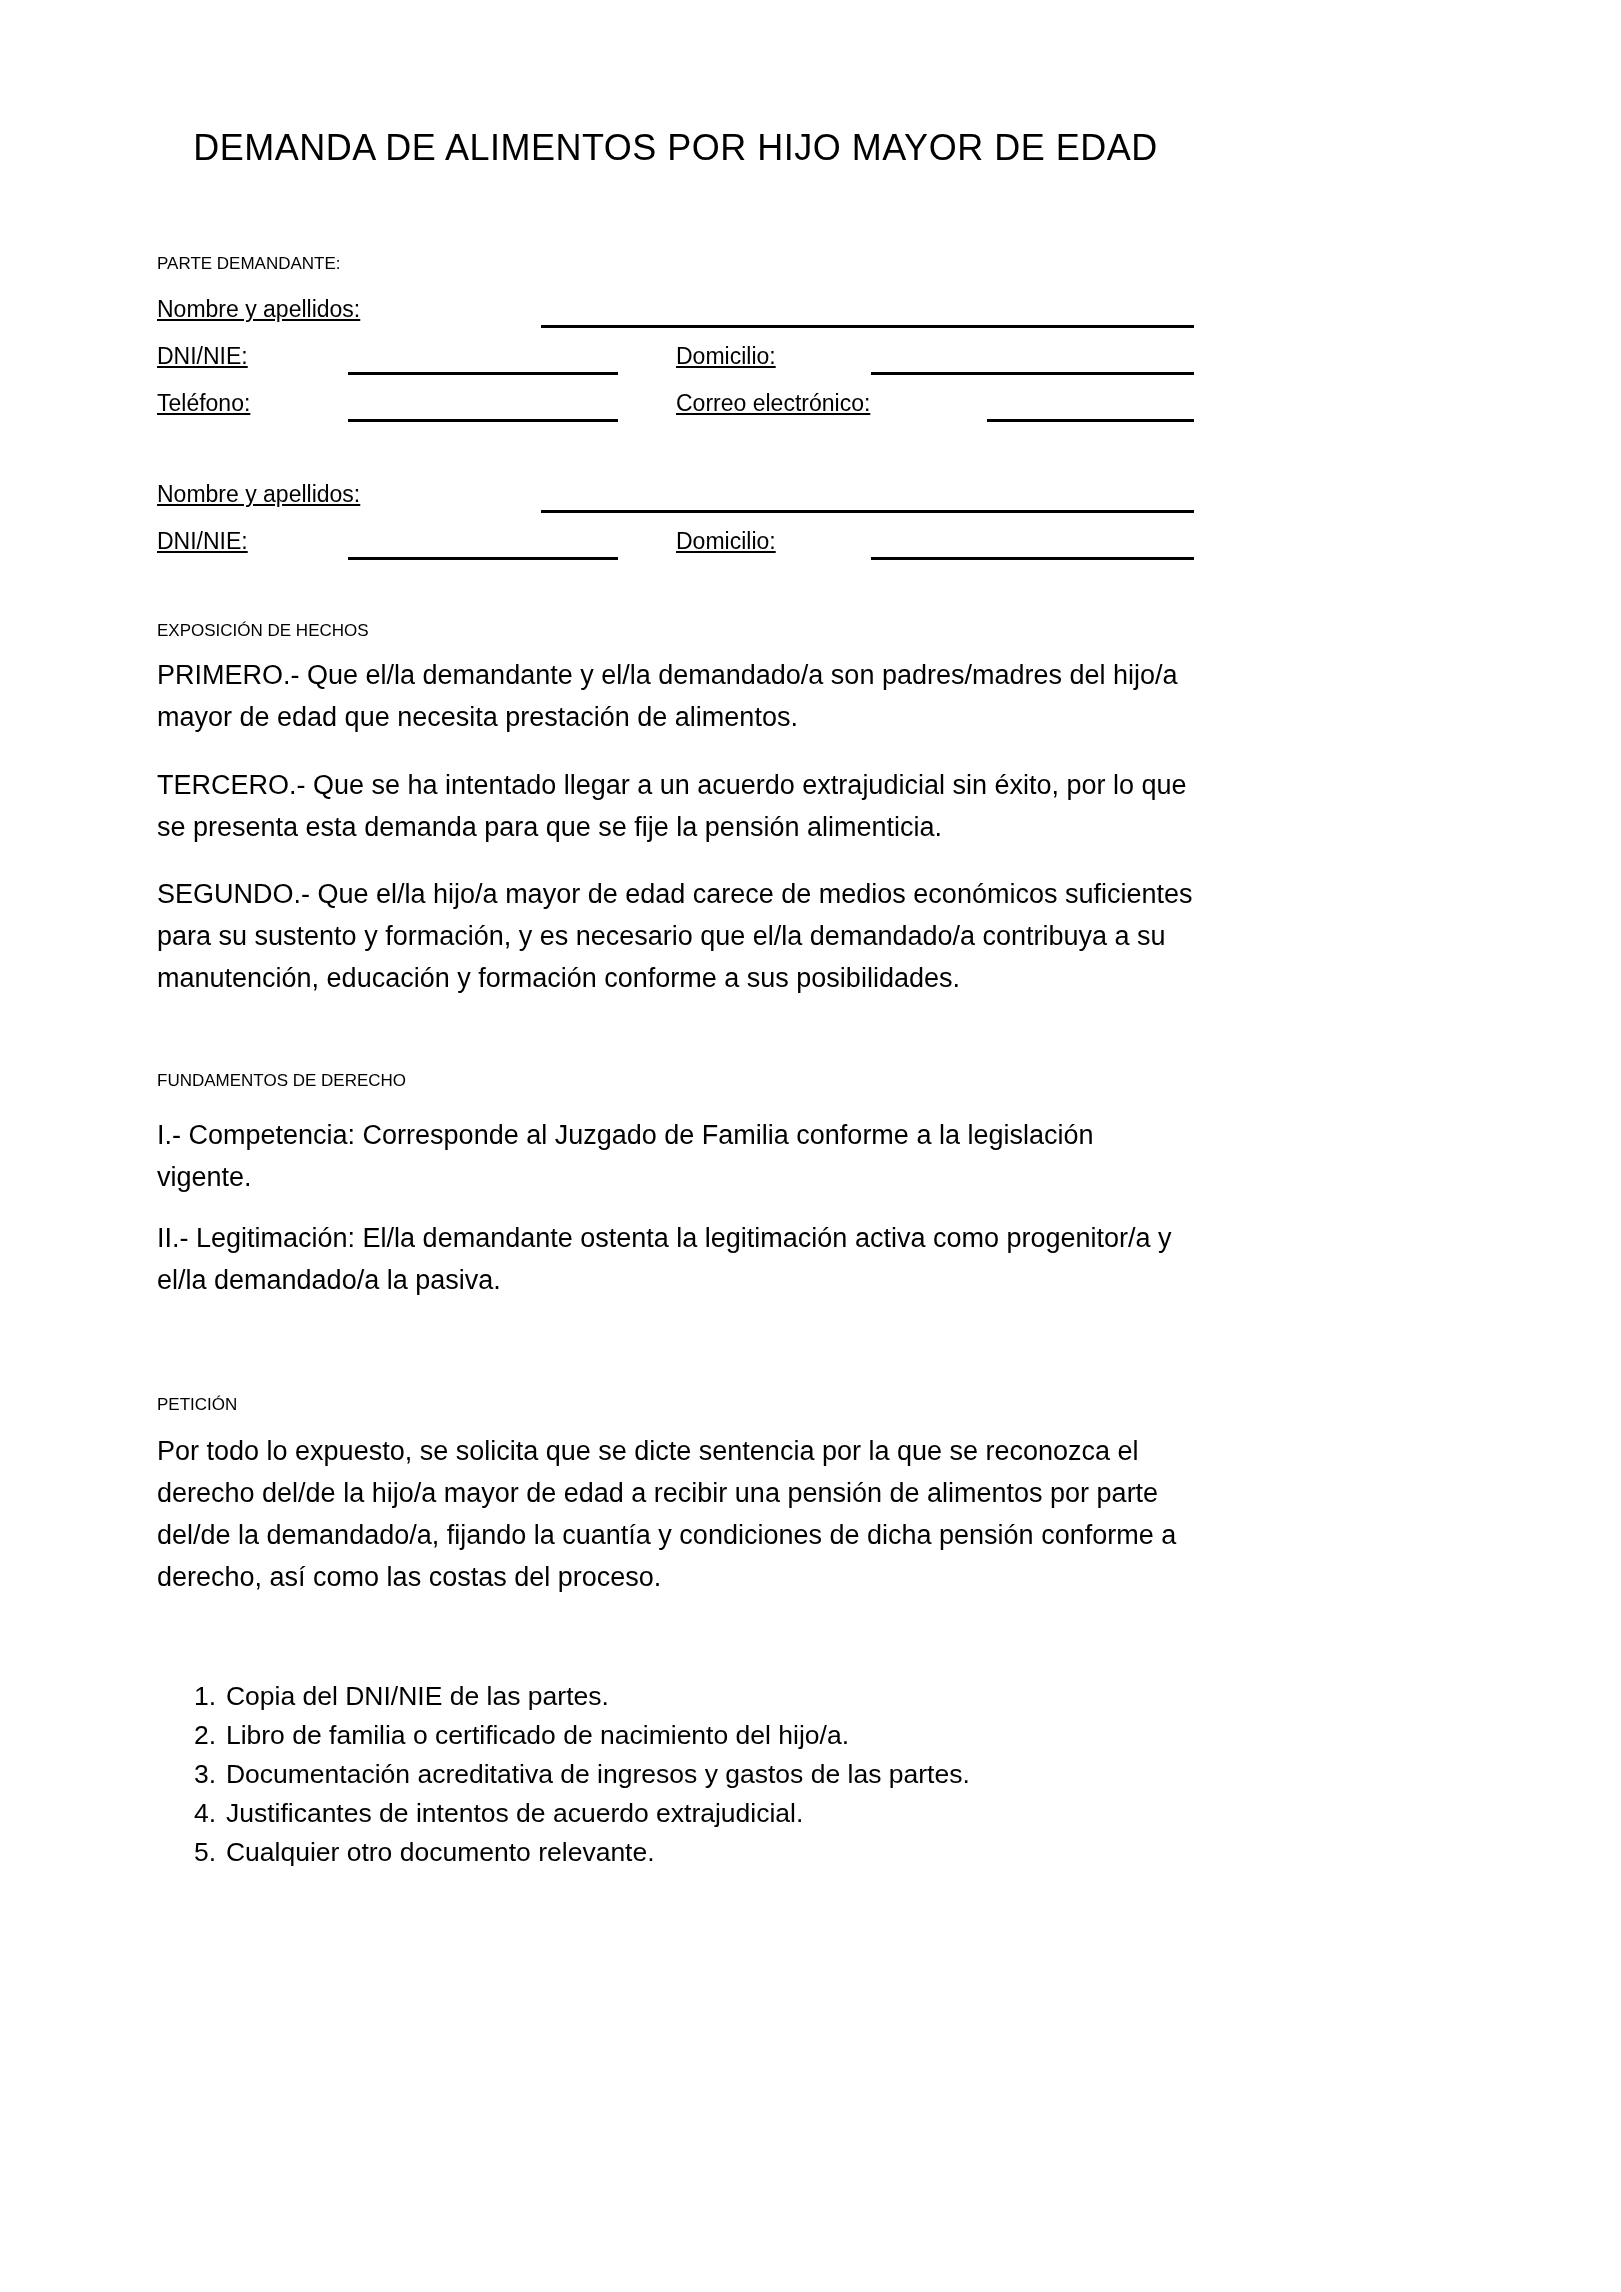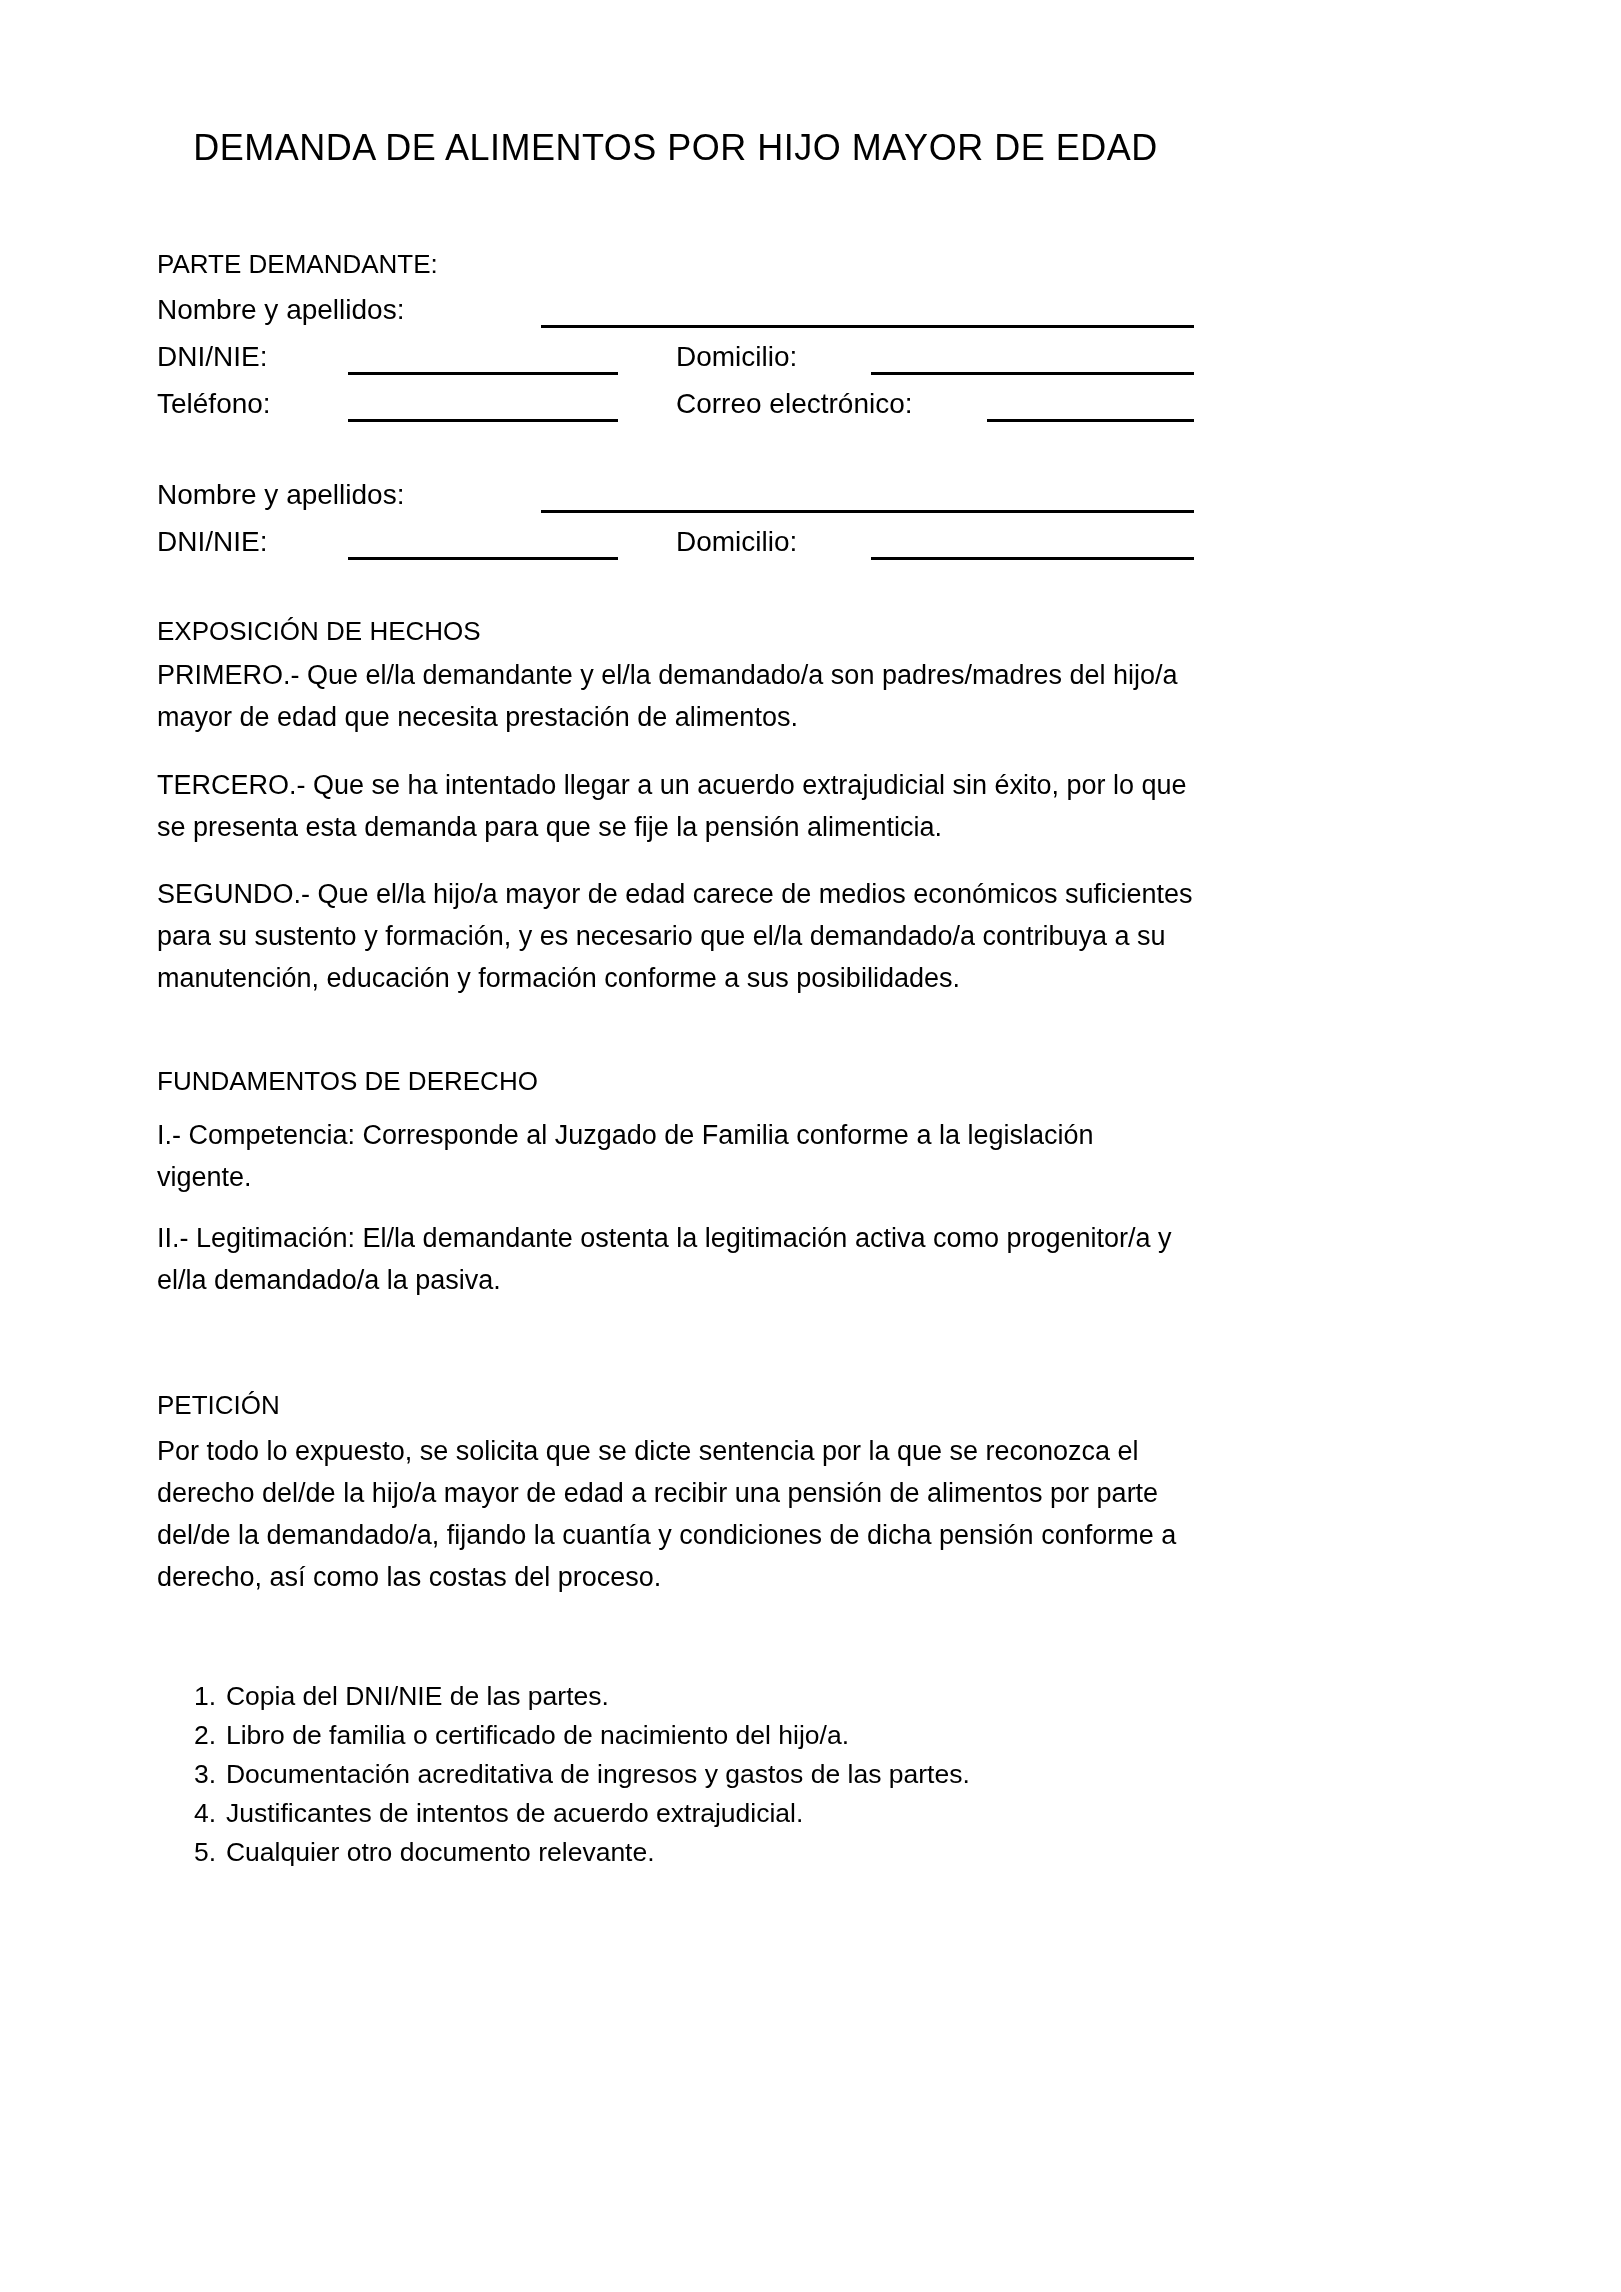--- a/index.html
+++ b/index.html
@@ -14,29 +14,30 @@
     width: 1351px; height: 2293px;
     padding: 125px 157px 0 157px;
   }
   .doc-title {
     font-size: 36px; line-height: 45px;
     font-weight: 400; text-align: center;
     margin: 0 0 73px 0; letter-spacing: 0.5px;
     white-space: nowrap;
   }
   .sec-h {
-    font-size: 26px; line-height: 42px;
+    font-size: 17px; line-height: 42px;
     font-weight: 400; margin: 0;
   }
   
   .frow { display: flex; align-items: flex-end; height: 47px; }
   .flabel {
-    font-size: 28px; line-height: 33px;
+    font-size: 23px; line-height: 33px;
     padding-bottom: 7.8px; white-space: nowrap;
     flex: none;
+    text-decoration: underline;
   }
   .fline {
     border-bottom: 3.9px solid #000;
     height: 0; margin-bottom: 5.9px;
     font-size: 26.5px; line-height: 0;
   }
   .w-label-a { width: 384px; }   
   .w-label-b { width: 191px; }   
   .line-short { width: 270px; flex: none; }  
   .col2 { margin-left: 58px; }               

